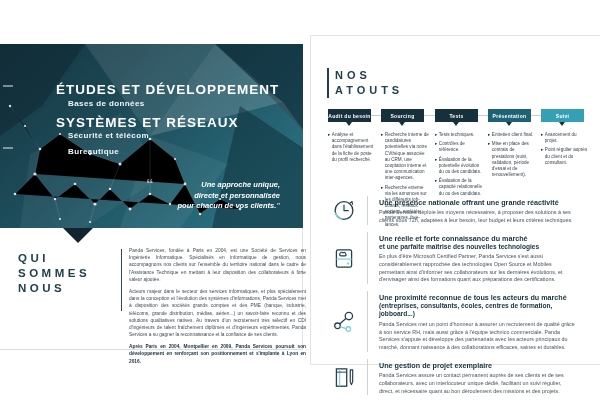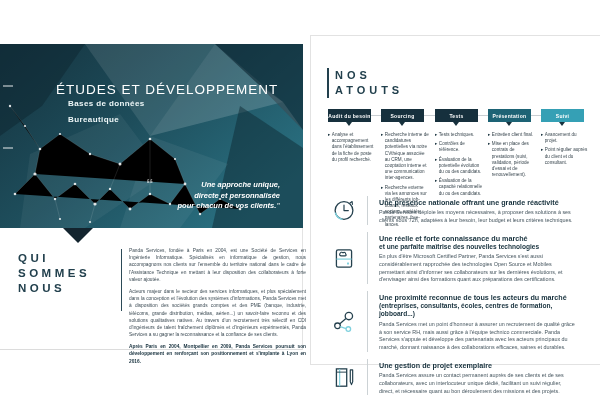--- a/index.html
+++ b/index.html
@@ -8,21 +8,21 @@
   .canvas { position:relative; width:600px; height:400px; background:#fff; overflow:hidden; }
 
   
   .left-page { position:absolute; left:0; top:44px; width:303px; height:306px; background:#fff;
                border-right:1px solid #e3e3e3; border-bottom:1px solid #dcdcdc; }
   .hero { position:absolute; left:0; top:0; width:303px; height:184px; overflow:hidden; }
   .hero svg { position:absolute; left:0; top:0; }
   .tick { position:absolute; left:3px; width:10px; height:2px; background:rgba(255,255,255,0.45); }
   .services { position:absolute; left:23px; top:38px; }
   .service { margin-bottom:7px; }
-  .service-title { color:#ffffff; font-size:13.5px; font-weight:400; letter-spacing:1px; line-height:1.15;padding-left:33px; }
+  .service-title { color:#ffffff; font-size:13.5px; font-weight:700; letter-spacing:1px; line-height:1.15;padding-left:33px; }
   .service-sub { color:#eef7f8; font-size:8px; font-weight:700; letter-spacing:0.4px; margin-top:1px;padding-left:45px; }
   .quote { position:absolute; right:23px; top:136px; width:130px; text-align:right;
            color:#ffffff; font-style:italic; font-weight:700; font-size:7.5px; line-height:1.4; }
   .qmark { position:absolute; left:-4px; top:-7px; font-size:15px; opacity:0.55; font-style:normal; }
   .qclose { opacity:0.7; }
   .notch { position:absolute; left:63px; top:184px; width:0; height:0;
            border-left:15px solid transparent; border-right:15px solid transparent;
            border-top:15px solid #13242e; }
 
   .about { position:absolute; left:18px; top:203px; display:flex; }
@@ -121,20 +121,24 @@
 
       <div class="tick" style="top:41px"></div>
       <div class="tick" style="top:103px"></div>
 
       <div class="services">
         <div class="service">
           <div class="service-title">ÉTUDES ET DÉVELOPPEMENT</div>
           <div class="service-sub">Bases de données</div>
         </div>
         <div class="service">
+          <div class="service-title">SYSTÈMES ET RÉSEAUX</div>
+          <div class="service-sub">Sécurité et télécom</div>
+        </div>
+        <div class="service">
           <div class="service-sub">Bureautique</div>
         </div>
       </div>
 
       <div class="quote">
         <span class="qmark">“</span>
         <div>Une approche unique,</div>
         <div>directe et personnalisée</div>
         <div><span>pour chacun de vos clients.</span><span class="qclose">”</span></div>
       </div>

